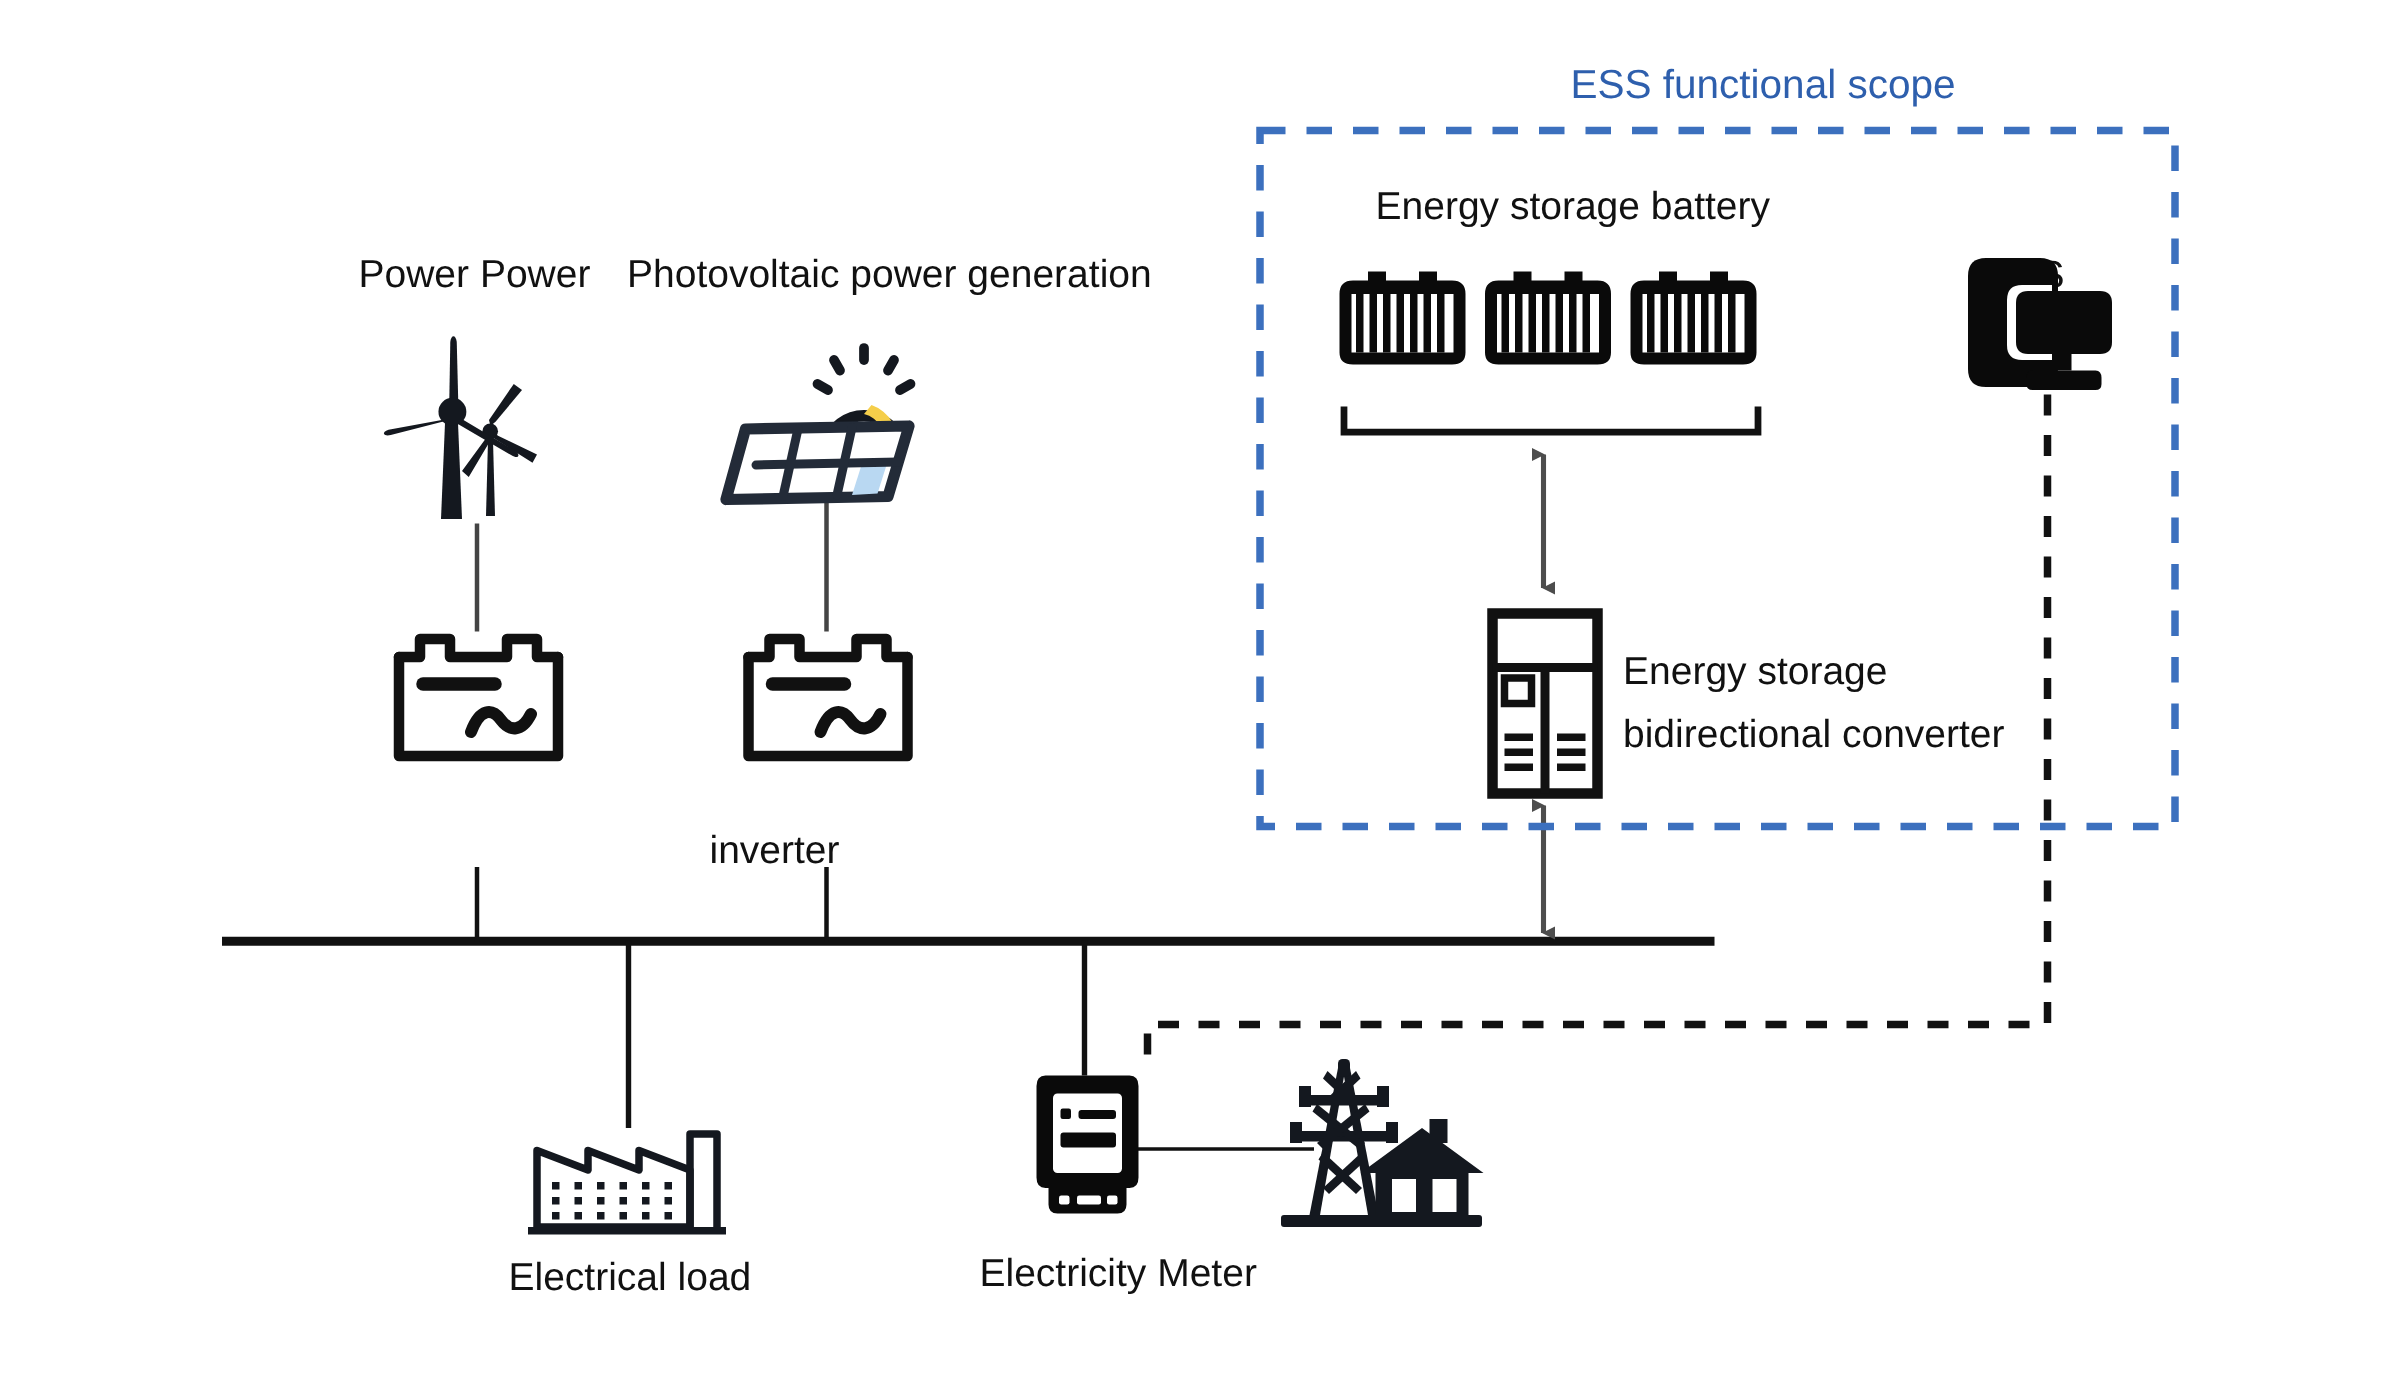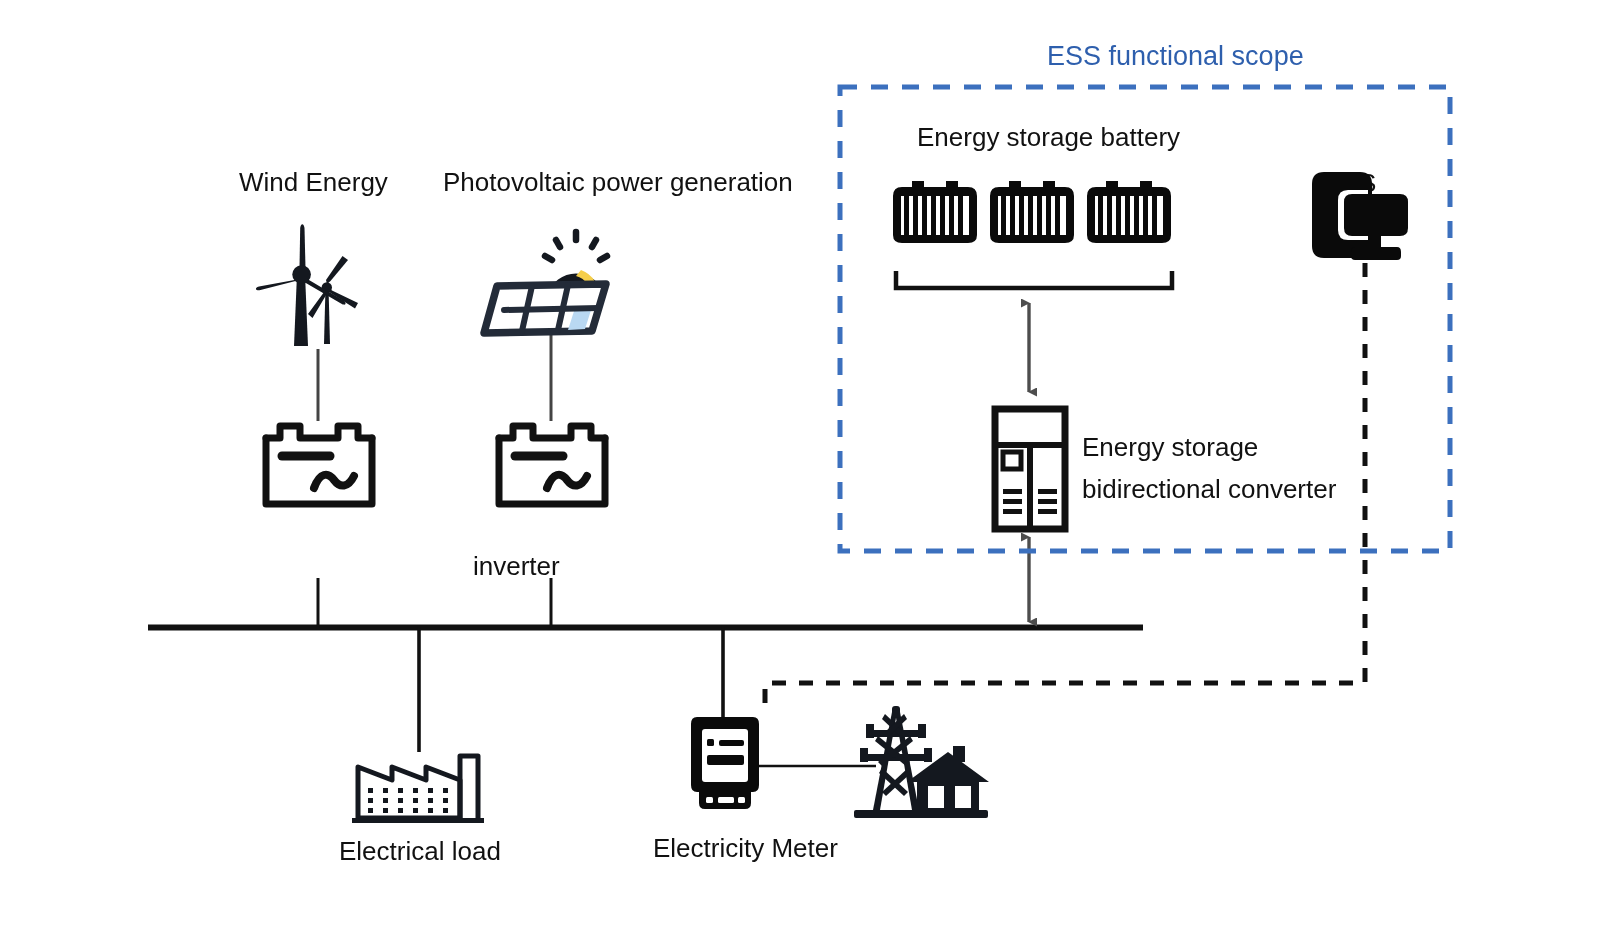--- a/index.html
+++ b/index.html
@@ -74,42 +74,42 @@
       <path d="M1365,263 L1365,683 L765,683 L765,716" fill="none" stroke="#111" stroke-width="5" stroke-dasharray="14 13" stroke-linecap="butt"></path>
     </g>
 
     <g>
       <rect x="840" y="87" width="610" height="464" fill="none" stroke="#3C70BE" stroke-width="5" stroke-dasharray="17 14"></rect>
     </g>
   </svg>
 
   <div class="lbl" style="left:1047px;top:41px;font-size:27px;color:#2E5FAD;">ESS functional scope</div>
 
-  <div class="lbl" style="left:239px;top:167px;font-size:26px;">Wind Energy</div>
+  <div class="lbl" style="left:239px;top:167px;font-size:26px;">Power Power</div>
 
   <div class="ico" style="left:252px;top:224px;width:130px;height:128px;">
     <svg width="130" height="128" viewBox="0 0 130 128">
       <g fill="#14181F">
 
         <path d="M73.5,63 L76.5,63 L78,120 L72,120 Z"></path>
         <path d="M75,60 L78.5,57 L96,36 L90.5,32 L74,56 Z"></path>
         <path d="M76.5,63.5 L80,66.5 L106,79 L103,84.5 L75.5,67 Z"></path>
         <path d="M73.5,66 L71,69.5 L56,90 L60.5,94 L75,69.5 Z"></path>
         <circle cx="74.8" cy="63.5" r="5.2"></circle>
 
         <path d="M45,50 L53,50 L56,122 L42,122 Z"></path>
         <path d="M47.5,44 L53.5,44 L52.5,4 C52.2,1.5 51.2,0.2 50.3,0.2 C49.4,0.2 48.4,1.5 48.2,4 Z"></path>
         <path d="M45.5,50.5 L42.5,56 L7,62.5 C4.6,63.2 3.6,64.5 4,65.3 C4.5,66.2 6.1,66.6 8.5,66 L45.5,56.5 Z"></path>
         <path d="M54,50.5 L57,56 L91.5,76.5 C93.6,78 94,79.6 93.3,80.3 C92.6,81 91,80.8 89,79.5 L53,58.5 Z"></path>
         <circle cx="49.6" cy="50.5" r="9.3"></circle>
       </g>
     </svg>
   </div>
 
-  <div class="lbl" style="left:418px;top:167px;font-size:26px;margin-left:25px;">Photovoltaic power generation</div>
+  <div class="lbl" style="left:418px;top:167px;font-size:26px;">Photovoltaic power generation</div>
 
   <div class="ico" style="left:480px;top:224px;width:140px;height:112px;">
     <svg width="140" height="112" viewBox="0 0 140 112">
 
       <g stroke="#14181F" stroke-width="6.5" stroke-linecap="round">
         <line x1="96" y1="8" x2="96" y2="16"></line>
         <line x1="76" y1="16" x2="80" y2="23"></line>
         <line x1="116" y1="16" x2="112" y2="23"></line>
         <line x1="65" y1="32" x2="72" y2="36"></line>
         <line x1="127" y1="32" x2="120" y2="36"></line>

